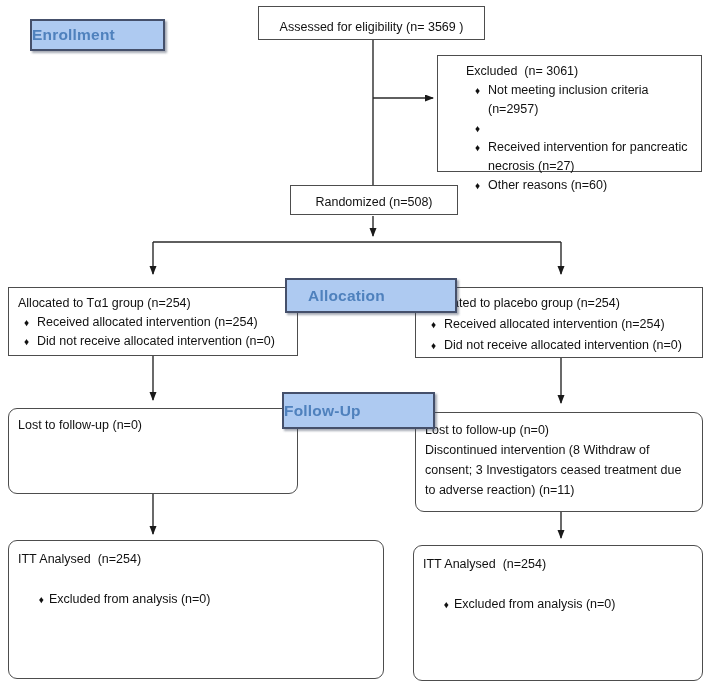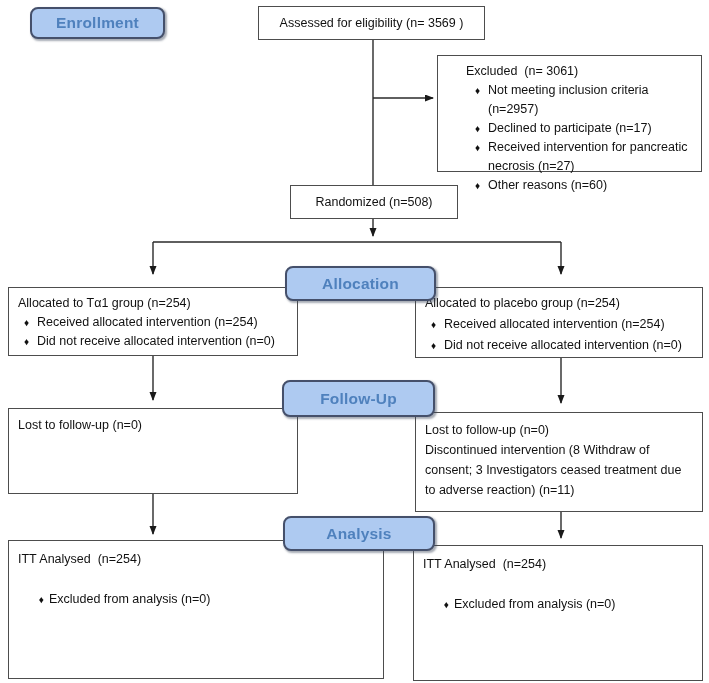--- a/index.html
+++ b/index.html
@@ -8,41 +8,41 @@
     font-family:"Liberation Sans","DejaVu Sans",sans-serif;
     color:#111;overflow:hidden;
   }
   svg.connectors{position:absolute;left:0;top:0;z-index:1;}
   .ln{stroke:#2a2a2a;stroke-width:1.4;fill:none;}
 
   .badge{
     position:absolute;z-index:3;
     background:var(--badge_fill,#aecaf1);
     border:2px solid var(--badge_border,#45506b);
-    border-radius:8px;
+    border-radius:0;
     box-shadow:1.5px 1.5px 2px rgba(60,70,90,0.45);
-    display:flex;align-items:center;justify-content:center;
+    display:flex;align-items:center;justify-content:flex-start;
     color:var(--badge_text,#4f81bd);
-    font-weight:bold;font-size:15.5px;letter-spacing:.2px;
+    font-weight:bold;font-size:15.5px;letter-spacing:.2px;margin-top:12px;
   }
   .fbox{
     position:absolute;z-index:2;
     background:#ffffff;
     border:1.4px solid var(--box_border,#4d4d4d);
     font-size:12.5px;line-height:19px;
     padding:6px 9px;box-sizing:border-box;
   }
-  .fbox.center{display:flex;align-items:center;justify-content:center;padding:16px 6px;}
+  .fbox.center{display:flex;align-items:flex-end;justify-content:center;padding:2px 6px;}
   .fbox span, .fbox div{white-space:pre-wrap;}
   .b-row{display:flex;margin-left:6px;}
   .b-row .diamond{flex:0 0 auto;width:13px;font-size:10px;line-height:19px;}
   .excl .b-row{margin-left:9px;}
   .flat{display:block;}
   .flat .diamond{font-size:10px;margin-right:5px;}
-  .bigline{line-height:20px;}
+  .bigline{line-height:20px;border-radius:9px;}
   .spacer{height:11px;}
   .narrow{max-width:300px;}
 </style>
 </head>
 <body>
 
 <div class="canvas">
 
   <svg class="connectors" width="709" height="683">
     <defs>
@@ -71,37 +71,36 @@
   </div>
 
   <div class="fbox excl" style="left:437px;top:55px;width:265px;height:117px;padding-left:28px;">
     <div>Excluded  (n= 3061)</div>
     <div class="b-row">
       <span class="diamond">♦</span>
       <span>Not meeting inclusion criteria (n=2957)</span>
     </div>
     <div class="b-row">
       <span class="diamond">♦</span>
-      <span>Declined to participate (n=17)</span>
     </div>
     <div class="b-row">
       <span class="diamond">♦</span>
       <span>Received intervention for pancreatic necrosis (n=27)</span>
     </div>
     <div class="b-row">
       <span class="diamond">♦</span>
       <span>Other reasons (n=60)</span>
     </div>
   </div>
 
   <div class="fbox center" style="left:290px;top:185px;width:168px;height:30px;">
     <span>Randomized (n=508)</span>
   </div>
 
-  <div class="badge" style="left:285px;top:266px;width:147px;height:31px;">
+  <div class="badge" style="left:285px;top:266px;width:147px;height:31px;padding-left:21px;">
     <span>Allocation</span>
   </div>
 
   <div class="fbox" style="left:8px;top:287px;width:290px;height:69px;">
     <div>Allocated to Tα1 group (n=254)</div>
     <div class="b-row">
       <span class="diamond">♦</span>
       <span>Received allocated intervention (n=254)</span>
     </div>
     <div class="b-row">
@@ -128,23 +127,20 @@
 
   <div class="fbox bigline" style="left:8px;top:408px;width:290px;height:86px;">
     <div>Lost to follow-up (n=0)</div>
   </div>
 
   <div class="fbox bigline" style="left:415px;top:412px;width:288px;height:100px;padding-top:7px;">
     <div>Lost to follow-up (n=0)</div>
     <div>Discontinued intervention (8 Withdraw of consent; 3 Investigators ceased treatment due to adverse reaction) (n=11)</div>
   </div>
 
-  <div class="badge" style="left:283px;top:516px;width:148px;height:31px;">
-    <span>Analysis</span>
-  </div>
 
   <div class="fbox bigline" style="left:8px;top:540px;width:376px;height:139px;padding-top:8px;">
     <div>ITT Analysed  (n=254)</div>
     <div class="flat narrow">
       <span class="diamond">♦</span><span>Excluded from analysis (n=0)</span>
     </div>
     <div class="spacer"></div>
     <div class="flat narrow">
       
     </div>

